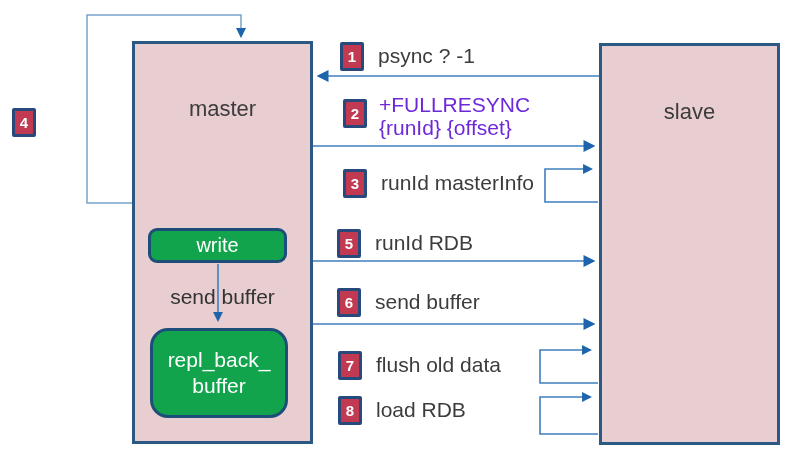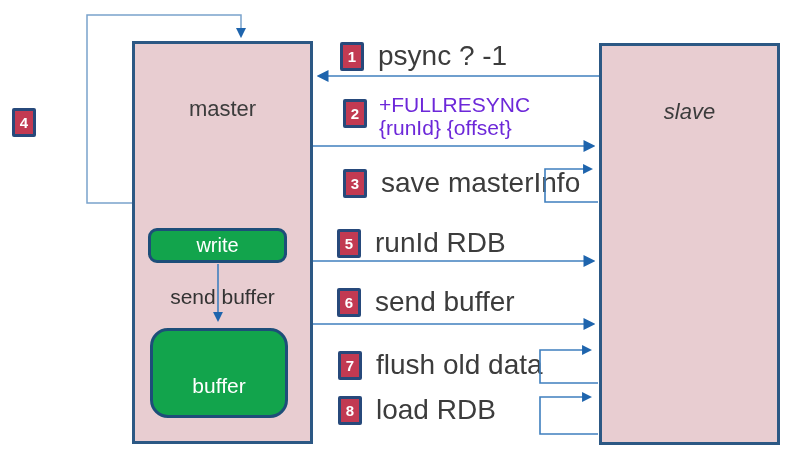--- a/index.html
+++ b/index.html
@@ -21,53 +21,53 @@
   }
   .badge{
     width:18px;height:23px;background:#c23a52;border:3px solid #27497b;
     color:#ffffff;font-size:15px;font-weight:bold;
     display:flex;align-items:center;justify-content:center;flex:0 0 auto;
     border-radius:2px;
   }
   .step{
     position:absolute;display:flex;align-items:center;gap:14px;height:30px;
   }
-  .step-label{font-size:28px;color:#3c3c3c;white-space:nowrap;}
+  .step-label{font-size:21px;color:#3c3c3c;white-space:nowrap;}
   .step-multiline{position:absolute;display:flex;align-items:flex-start;gap:12px;}
   .two-lines{font-size:21px;line-height:23px;color:#6d28d9;white-space:nowrap;}
   #arrows{position:absolute;left:0;top:0;z-index:5;pointer-events:none;}
   .internal-label{
     position:absolute;left:0;width:100%;text-align:center;
     font-size:21px;color:#333333;z-index:4;
   }
 </style>
 </head>
 <body>
 
 <div id="canvas">
 
   <div class="node" style="left:132px;top:41px;width:181px;height:403px;">
     <div class="node-label" style="top:52px;">master</div>
   </div>
 
   <div class="node" style="left:599px;top:43px;width:181px;height:402px;">
-    <div class="node-label" style="top:53px;font-style:italic;">slave</div>
+    <div class="node-label" style="top:53px;">slave</div>
   </div>
 
   <div class="green-box" style="left:148px;top:228px;width:139px;height:35px;border-radius:9px;z-index:3;">
     <span>write</span>
   </div>
 
   <div class="internal-label" style="left:132px;width:181px;top:285px;">
     <span>send buffer</span>
   </div>
 
   <div class="green-box" style="left:150px;top:328px;width:138px;height:90px;border-radius:18px;font-size:21px;line-height:26px;z-index:3;">
     <span>
-      <br>
+      <span>repl_back_</span><br>
       <span>buffer</span>
     </span>
   </div>
 
   <div class="step" style="left:12px;top:107px;">
     <div class="badge">4</div>
   </div>
 
   <div class="step" style="left:340px;top:41px;">
     <div class="badge">1</div>
@@ -77,21 +77,21 @@
   <div class="step-multiline" style="left:343px;top:93px;">
     <div class="badge" style="margin-top:6px;">2</div>
     <div class="two-lines">
       <span>+FULLRESYNC</span><br>
       <span>{runId} {offset}</span>
     </div>
   </div>
 
   <div class="step" style="left:343px;top:168px;">
     <div class="badge">3</div>
-    <div class="step-label">save masterInfo</div>
+    <div class="step-label">runId masterInfo</div>
   </div>
 
   <div class="step" style="left:337px;top:228px;">
     <div class="badge">5</div>
     <div class="step-label">runId RDB</div>
   </div>
 
   <div class="step" style="left:337px;top:287px;">
     <div class="badge">6</div>
     <div class="step-label">send buffer</div>

